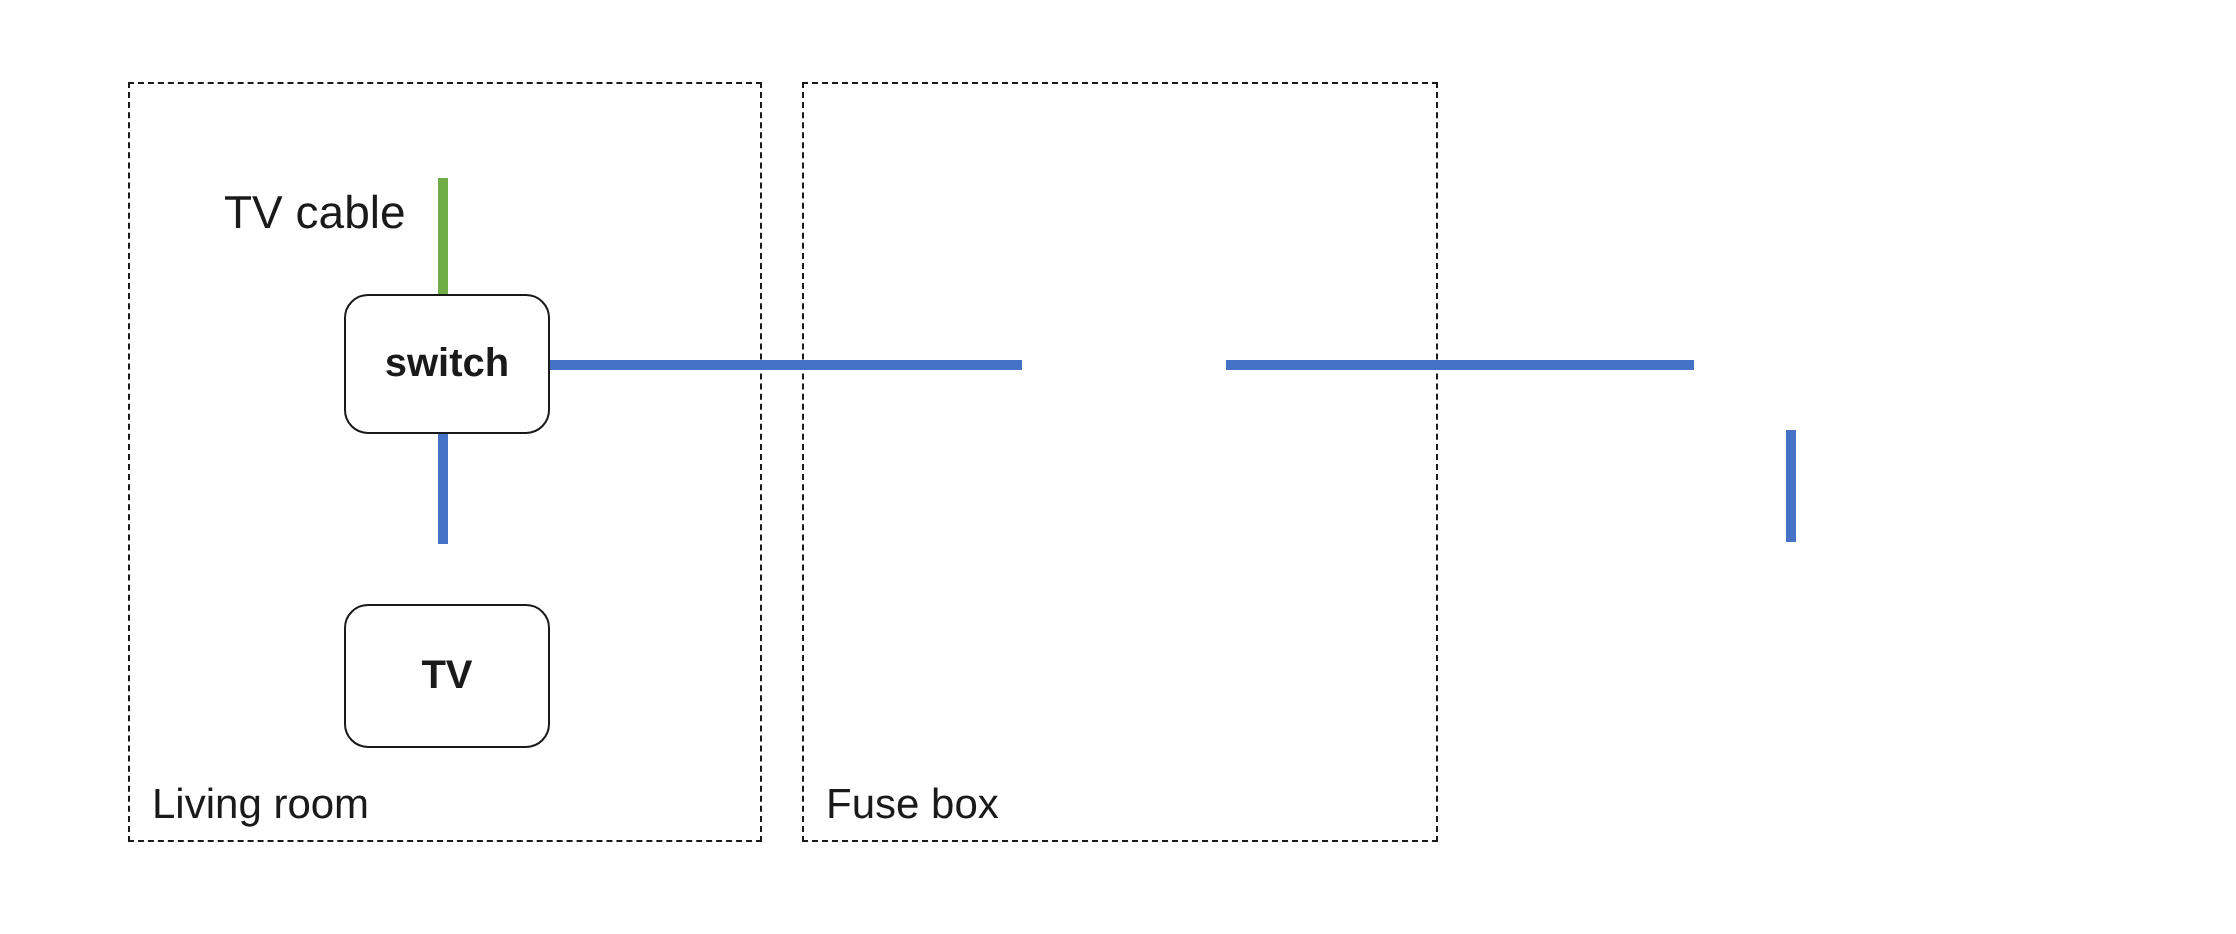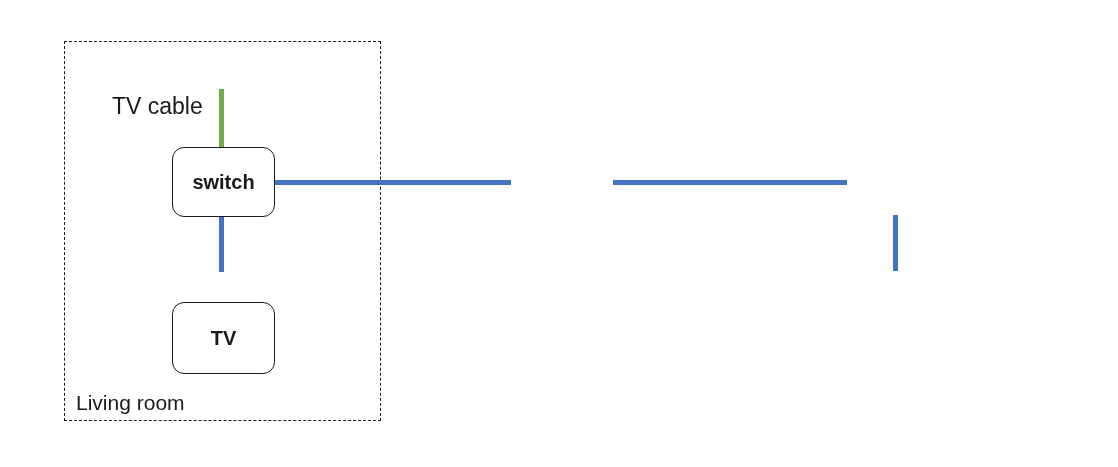--- a/index.html
+++ b/index.html
@@ -82,20 +82,23 @@
   }
 </style>
 </head>
 <body>
 
 <div class="canvas">
 
   <div class="region" id="region-living">
     <span class="region-label">Living room</span>
   </div>
+  <div class="region" id="region-fuse">
+    <span class="region-label">Fuse box</span>
+  </div>
 
   <div class="cable tv" id="cable-tv-feed"></div>
   <div class="cable net" id="cable-modem-switch"></div>
   <div class="cable net" id="cable-switch-ap"></div>
   <div class="cable net" id="cable-modem-tv"></div>
   <div class="cable net" id="cable-ap-pc"></div>
 
   <div class="annotation">TV cable</div>
 
   <div class="node" id="node-modem">

